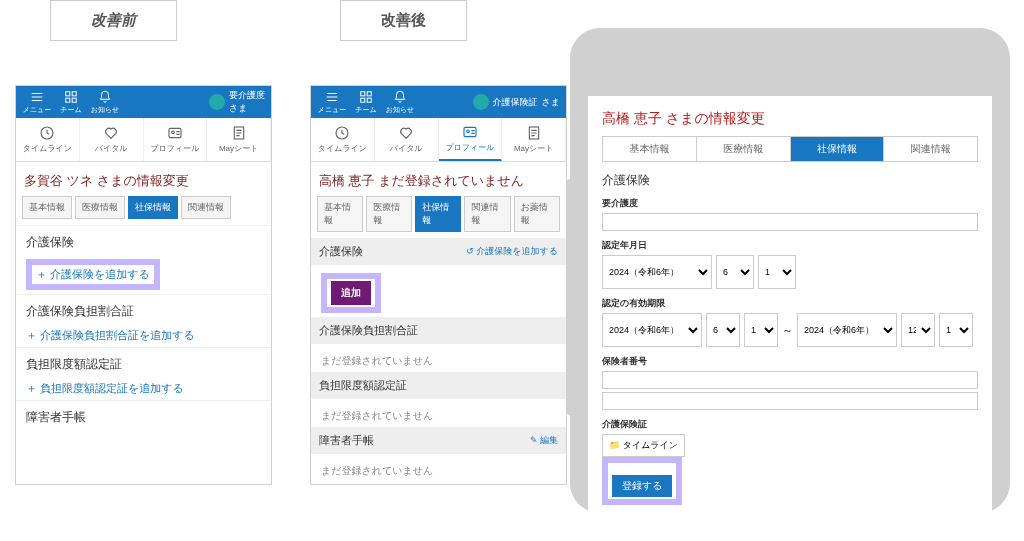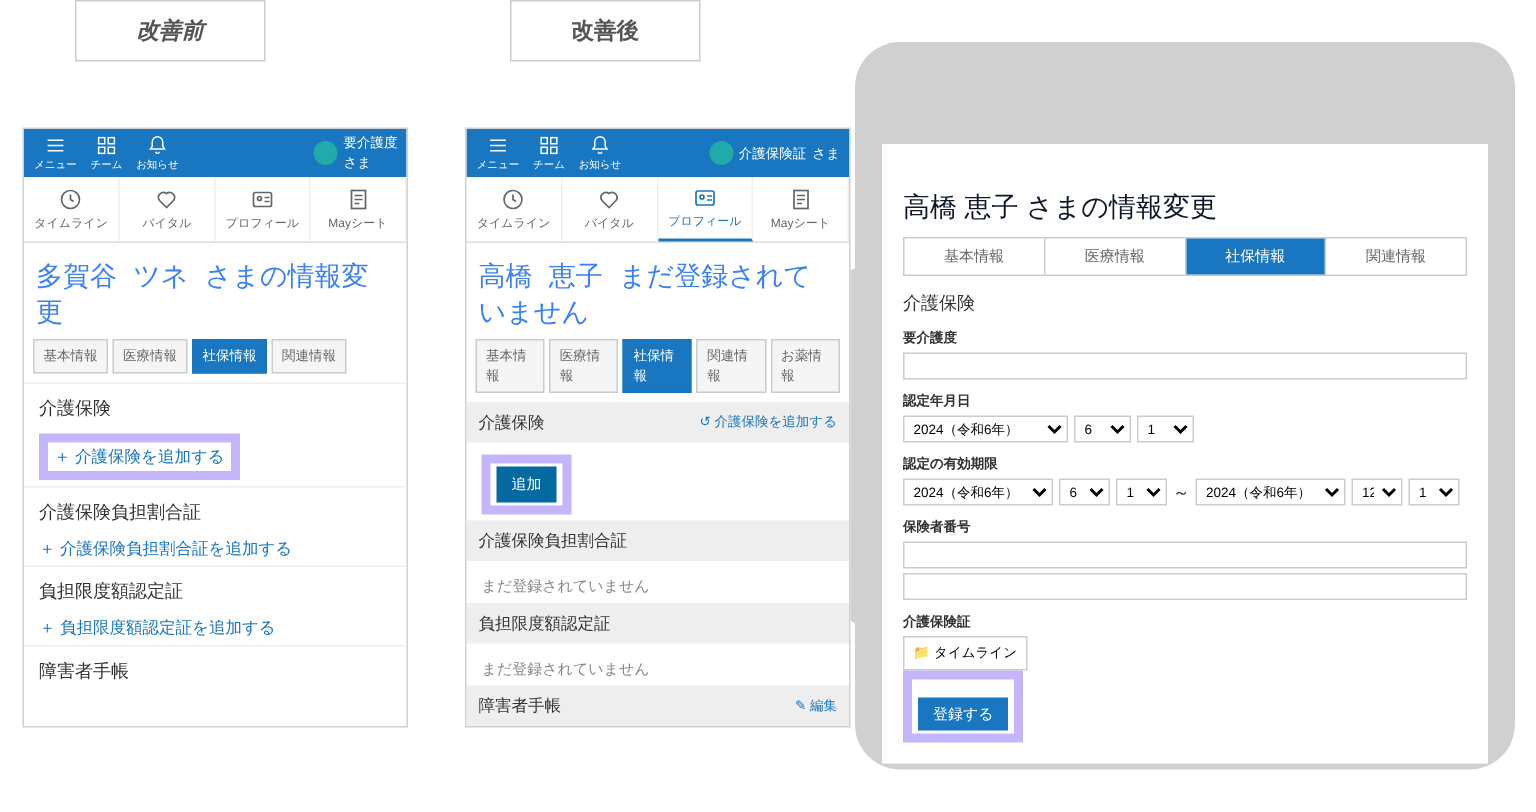--- a/index.html
+++ b/index.html
@@ -24,52 +24,52 @@
 .hdr .user { display: flex; align-items: center; gap: 4px; font-size: 9px; }
 .avatar { width: 16px; height: 16px; border-radius: 50%; background: #2aa; display: inline-block; }
 
 
 .tabs1 { display: flex; border-bottom: 1px solid #ddd; height: 44px; }
 .tabs1 .t { flex: 1; display: flex; flex-direction: column; align-items: center; justify-content: center; gap: 2px; font-size: 8px; color: #666; border-right: 1px solid #eee; }
 .tabs1 .t svg { width: 16px; height: 16px; }
 .tabs1 .t.act { color: #1976c1; border-bottom: 2px solid #1976c1; }
 
 
-.ptitle { padding: 10px 8px 6px; font-size: 18px; color: #3b82f6; font-family: Liberation Mono, monospace; }
+.ptitle { padding: 10px 8px 6px; font-size: 13px; color: #7f1d1d; }
 
 
 .tabs2 { display: flex; gap: 3px; padding: 0 6px 6px; }
 .tabs2 .tb { font-size: 9px; padding: 4px 6px; border: 1px solid #ccc; background: #f5f5f5; color: #666; }
 .tabs2 .tb.act { background: #1976c1; color: #fff; border-color: #1976c1; }
 
 
 .sect { padding: 8px 10px 4px; border-top: 1px solid #eee; }
 .sect h4 { font-size: 12px; color: #333; font-weight: 500; margin-bottom: 8px; }
 .addlink { color: #1976c1; font-size: 11px; display: inline-block; }
 .redbox { border: 6px solid #c4b5fd; padding: 2px 4px; display: inline-block; }
-.btn-add { background: #0369a1; color: #fff; padding: 5px 10px; font-size: 10px; display: inline-block; }
+.btn-add { background: #701a75; color: #fff; padding: 5px 10px; font-size: 10px; display: inline-block; font-weight: bold; }
 .past { color: #1976c1; font-size: 9px; float: right; }
 .past::before { content: "↺ "; }
 .edit { color: #1976c1; font-size: 9px; float: right; }
 .edit::before { content: "✎ "; }
 .none { color: #888; font-size: 10px; padding-top: 2px; }
 .sect-head { background:#eee; padding:6px 8px; font-size:11px; color:#333; display:flex; justify-content:space-between; align-items:center;}
 
 
 .pop-wrap { position: absolute; left: 570px; top: 28px; width: 440px; height: 485px; background: #d0d0d0; border-radius: 30px; }
 .pop { position: absolute; left: 18px; top: 68px; right: 18px; background: #fff; padding: 14px 14px 14px; }
-.pop .pt { font-size: 18px; color: #0f172a; margin-bottom: 8px; margin-top: 16px; }
+.pop .pt { font-size: 14px; color: #b91c1c; margin-bottom: 8px; }
 .pop .tabs3 { display: flex; margin-bottom: 10px; border:1px solid #ccc;}
 .pop .tabs3 .tb { flex: 1; text-align: center; font-size: 10px; padding: 5px 0; color: #666; border-right:1px solid #ccc;}
 .pop .tabs3 .tb:last-child{border-right:none;}
 .pop .tabs3 .tb.act { background: #1976c1; color: #fff; }
 .pop h5 { font-size: 12px; color: #333; margin: 6px 0 8px; font-weight:500; }
 .pop .lbl { font-size: 9px; color: #333; font-weight:600; margin-top: 8px; display:block; }
 .pop .fld { width: 100%; height: 18px; border: 1px solid #ccc; margin-top: 3px; font-size:9px; padding:0 4px;}
-.pop .sel { height: 18px; border: 1px solid #ccc; font-size: 9px; padding: 0 2px; background:#fff; }
+.pop .sel { height: 34px; border: 1px solid #ccc; font-size: 9px; padding: 0 2px; background:#fff; }
 .pop .row { display: flex; align-items: center; gap: 4px; margin-top: 3px; }
 .pop .file { font-size: 9px; border:1px solid #ccc; padding:4px 6px; display:inline-block; margin-top:3px;}
 .pop .submit { background: #1976c1; color: #fff; font-size: 10px; padding: 4px 10px; display:inline-block; margin-top:10px; }
 
 
 .tri { position: absolute; left: 365px; top: 170px; width: 0; height: 0;
   border-top: 100px solid transparent; border-bottom: 160px solid transparent;
   border-right: 225px solid #d0d0d0; }
 
 svg{stroke:currentColor;fill:none;stroke-width:1.7;}

